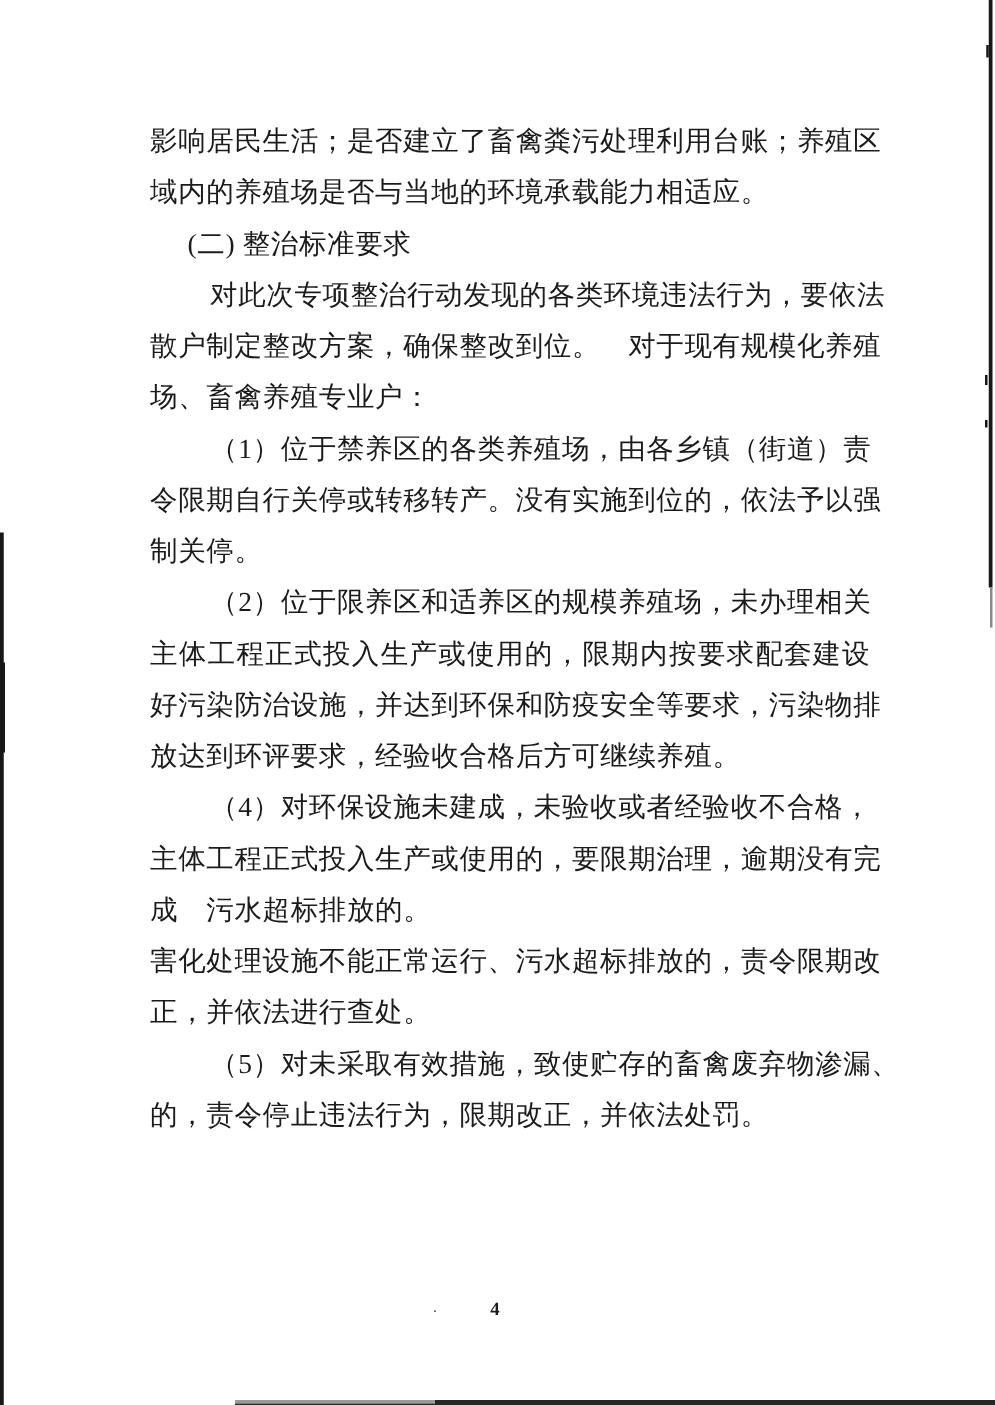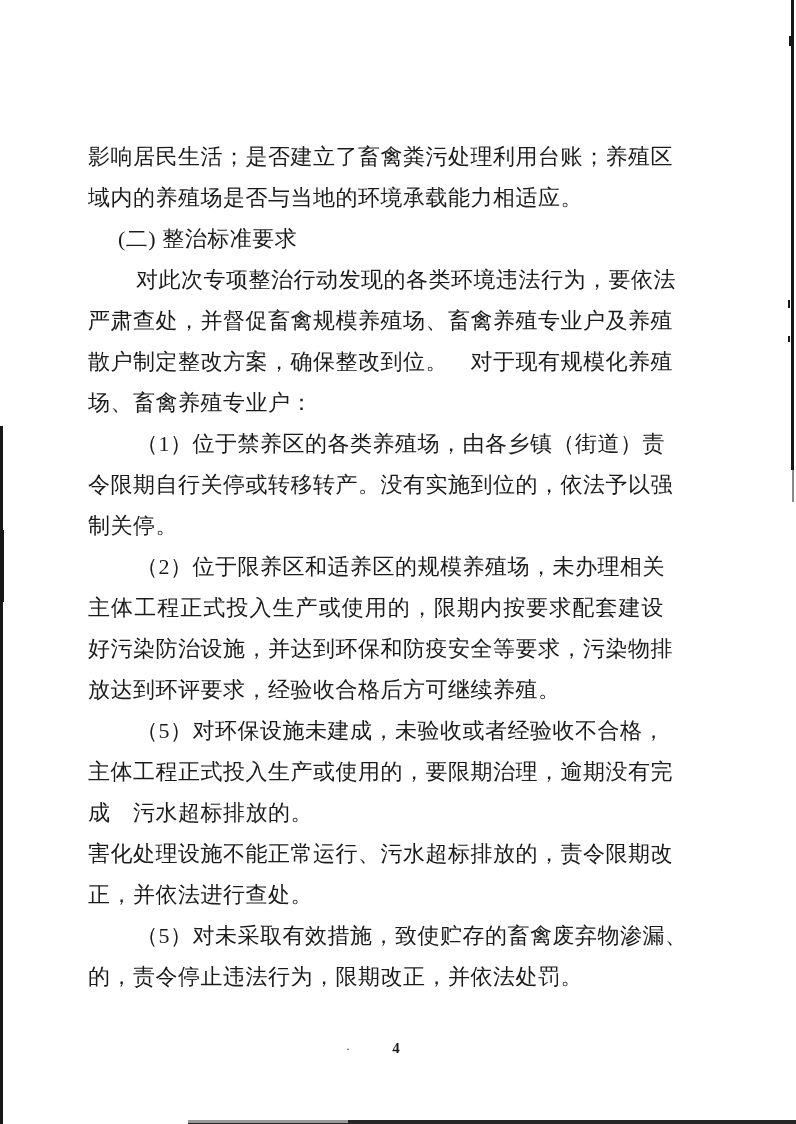--- a/index.html
+++ b/index.html
@@ -11,24 +11,23 @@
     position: relative;
     width: 796px;
     height: 1124px;
     background: #ffffff;
     overflow: hidden;
     font-family: "Liberation Serif", "DejaVu Serif", serif;
     color: #1b1b1b;
   }
   .content {
     position: absolute;
-    left: 88px;
+    left: 120px;
     top: 92px;
     width: 576px;
-    margin-top: 44px;
   }
   .para { margin: 0; padding: 0; }
   .line {
     height: 41px;
     line-height: 41px;
     font-size: 22px;
     letter-spacing: 0.5px;
     text-align: justify;
     text-align-last: justify;
     text-justify: inter-character;
@@ -79,37 +78,36 @@
   <div class="content">
       <div class="para body">
         <div class="line">影响居民生活；是否建立了畜禽粪污处理利用台账；养殖区</div>
         <div class="line last">域内的养殖场是否与当地的环境承载能力相适应。</div>
       </div>
       <div class="para heading">
         <div class="line last">(二) 整治标准要求</div>
       </div>
       <div class="para body">
         <div class="line first-indent">对此次专项整治行动发现的各类环境违法行为，要依法</div>
-        <div class="line">严肃查处，并督促畜禽规模养殖场、畜禽养殖专业户及养殖</div>
         <div class="line">散户制定整改方案，确保整改到位。　对于现有规模化养殖</div>
         <div class="line last">场、畜禽养殖专业户：</div>
       </div>
       <div class="para body">
         <div class="line first-indent">（1）位于禁养区的各类养殖场，由各乡镇（街道）责</div>
         <div class="line">令限期自行关停或转移转产。没有实施到位的，依法予以强</div>
         <div class="line last">制关停。</div>
       </div>
       <div class="para body">
         <div class="line first-indent">（2）位于限养区和适养区的规模养殖场，未办理相关</div>
         <div class="line">主体工程正式投入生产或使用的，限期内按要求配套建设</div>
         <div class="line">好污染防治设施，并达到环保和防疫安全等要求，污染物排</div>
         <div class="line last">放达到环评要求，经验收合格后方可继续养殖。</div>
       </div>
       <div class="para body">
-        <div class="line first-indent">（5）对环保设施未建成，未验收或者经验收不合格，</div>
+        <div class="line first-indent">（4）对环保设施未建成，未验收或者经验收不合格，</div>
         <div class="line">主体工程正式投入生产或使用的，要限期治理，逾期没有完</div>
         <div class="line last">成　污水超标排放的。</div>
       </div>
       <div class="para body">
         <div class="line">害化处理设施不能正常运行、污水超标排放的，责令限期改</div>
         <div class="line last">正，并依法进行查处。</div>
       </div>
       <div class="para body">
         <div class="line first-indent">（5）对未采取有效措施，致使贮存的畜禽废弃物渗漏、</div>
         <div class="line last">的，责令停止违法行为，限期改正，并依法处罚。</div>

